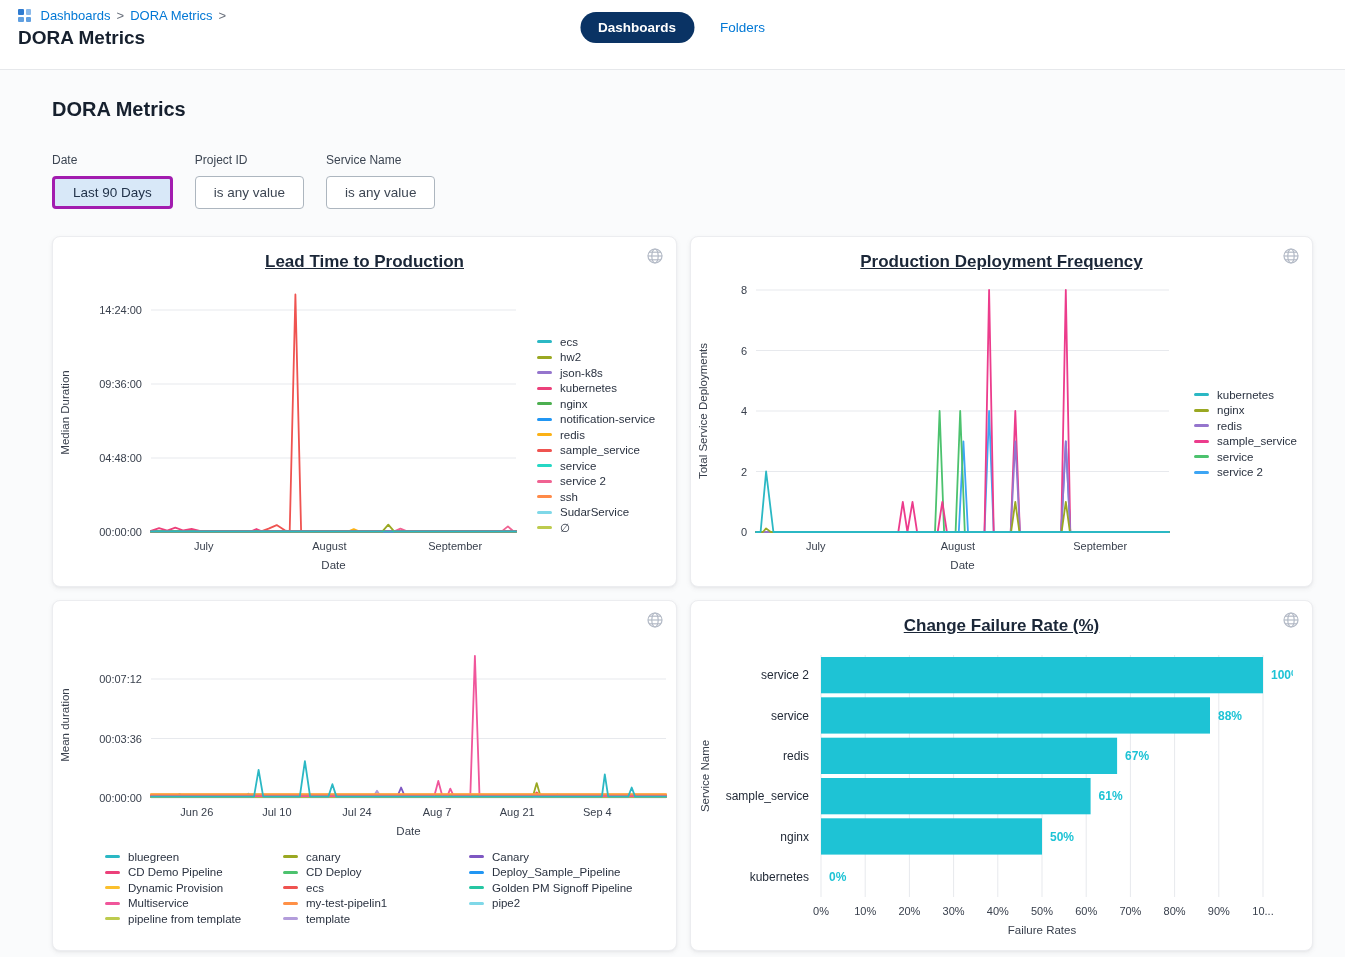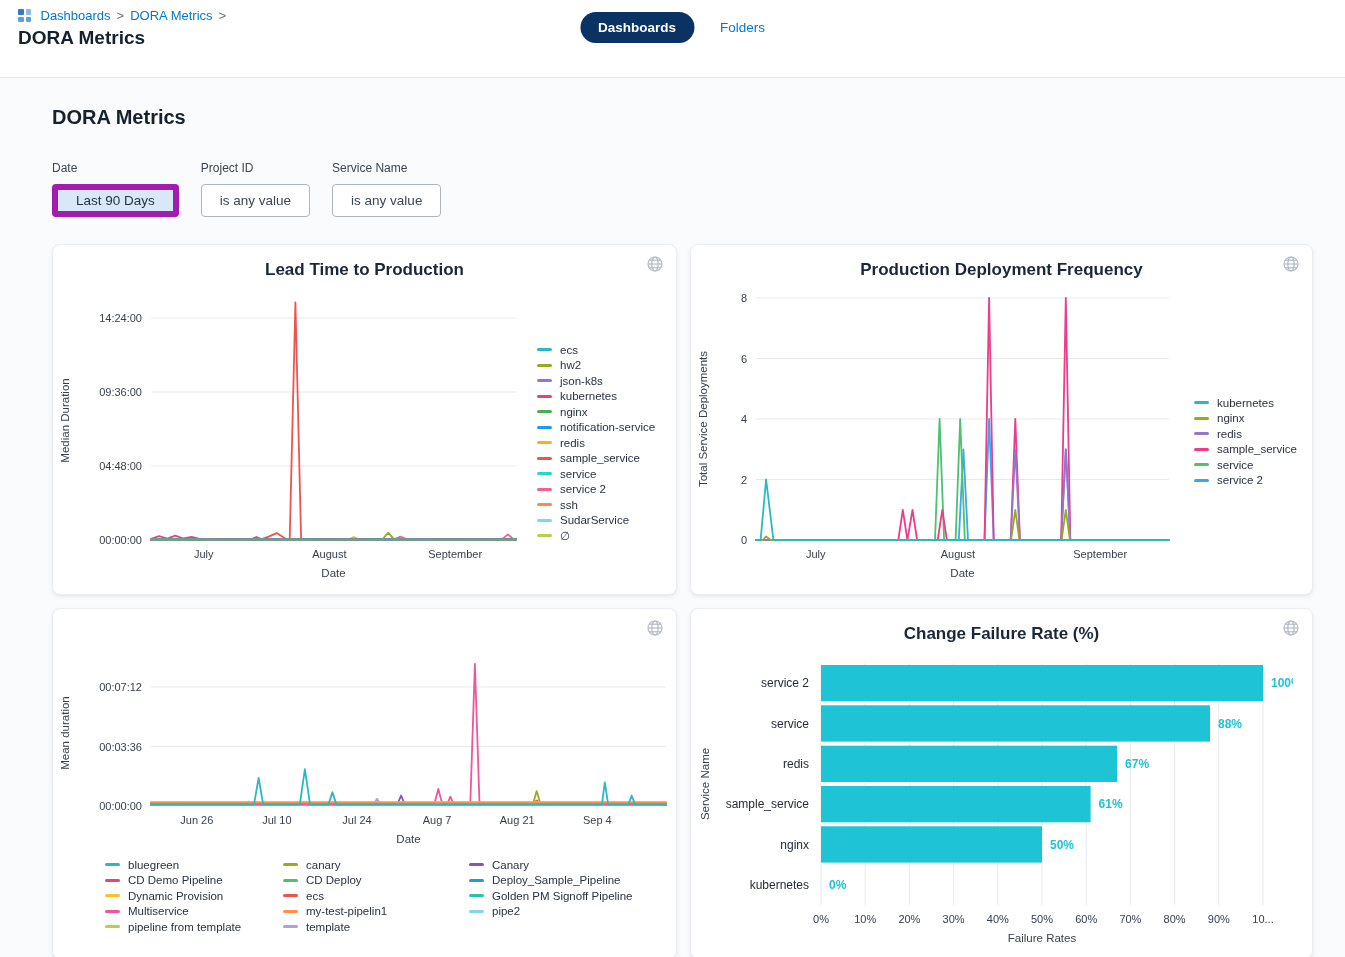--- a/index.html
+++ b/index.html
@@ -1,43 +1,43 @@
 <!DOCTYPE html>
 <html><head>
 <meta charset="utf-8">
 <style>
   * { box-sizing: border-box; margin: 0; padding: 0; }
   html,body { width:1345px; height:957px; overflow:hidden; background:#fafbfc;
     font-family:"Liberation Sans", sans-serif; color:#1b2738; }
   
-  .app-header { position:relative; height:78px; background:#ffffff; border-bottom:1px solid #e6e8eb; padding:8px 0 0 18px; }
+  .app-header { position:relative; height:70px; background:#ffffff; border-bottom:1px solid #e6e8eb; padding:8px 0 0 18px; }
   .bc-row { display:flex; align-items:center; gap:6px; font-size:13px; }
   .bc-icon { display:inline-grid; grid-template-columns:6px 5px; grid-template-rows:6px 5px; gap:1.5px; margin-right:4px; }
   .bc-icon i { border-radius:1px; }
   .bc-icon i:nth-child(1){ background:#2f7bd0; }
   .bc-icon i:nth-child(2){ background:#8ab9ea; }
   .bc-icon i:nth-child(3){ background:#5f9fe0; }
   .bc-icon i:nth-child(4){ background:#5f9fe0; }
   .bc-link { color:#0278d5; text-decoration:none; cursor:pointer; }
   .bc-sep { color:#69707c; }
   .hdr-title { font-size:19px; font-weight:700; color:#16202e; margin-top:4px; }
   .tabs { position:absolute; left:50%; top:12px; transform:translateX(-50%); display:flex; align-items:center; gap:26px; }
   .tab-pill { background:#0a3364; color:#ffffff; border:none; border-radius:20px; padding:8px 18px;
     font-size:13.5px; font-weight:600; font-family:inherit; cursor:pointer; }
   .tab-link { background:none; border:none; color:#0278d5; font-size:13.5px; font-family:inherit; cursor:pointer; }
   
   .content { padding:28px 32px 0 52px; }
   .page-title { font-size:20px; font-weight:700; color:#16202e; }
   .filters { display:flex; gap:22px; margin-top:32px; }
   .filter label { display:block; font-size:12px; color:#3c4552; margin-bottom:9px; }
   .filter button { height:33px; padding:0 18px; border-radius:4px; font-size:13.5px; font-family:inherit; cursor:pointer; }
-  .filter .active-val { background:#d8e8f8; border:6px solid #a21caf; color:#22334a; font-weight:500; }
+  .filter .active-val { background:#d8e8f8; border:3px solid #a21caf; color:#22334a; font-weight:500; }
   .filter .any-val { background:#ffffff; border:1px solid #adb6bf; color:#3d4653; }
   
-  .cards { display:grid; grid-template-columns:625px 623px; gap:13px; margin-top:27px; }
+  .cards { display:grid; grid-template-columns:625px 623px; gap:13px; margin-top:27px;text-decoration:underline; }
   .card { position:relative; height:351px; background:#ffffff; border:1px solid #ecedf0; border-radius:8px;
     box-shadow:0 1px 2px rgba(40,41,61,.04), 0 2px 5px rgba(96,97,112,.09); }
   .card-title { text-align:center; font-size:17px; font-weight:700; color:#1b2738; margin-top:15px; }
   .globe { position:absolute; top:10px; right:12px; background:none; border:none; cursor:pointer; line-height:0; }
   .chart { position:absolute; }
   .card1 .chart, .card2 .chart { left:2px; top:44px; }
   .card3 .chart { left:2px; top:38px; }
   .card4 .chart { left:2px; top:40px; }
   svg text.tick { font-size:11px; fill:#39404d; font-family:"Liberation Sans",sans-serif; }
   svg text.axis { font-size:11.5px; fill:#39404d; font-family:"Liberation Sans",sans-serif; }

